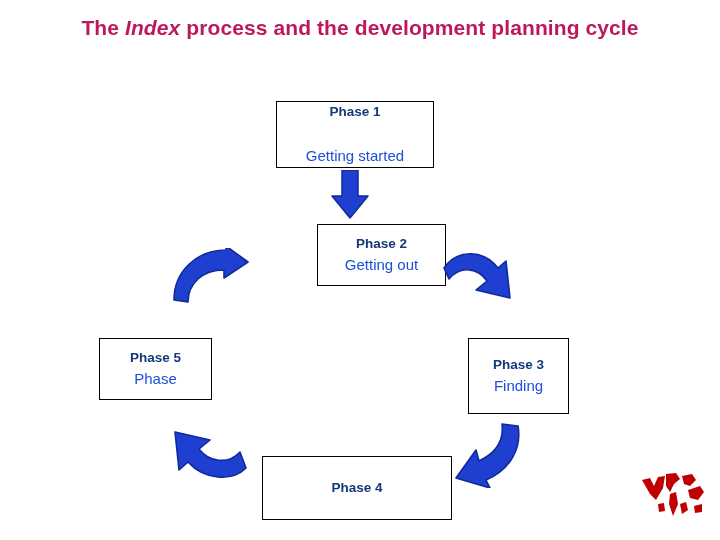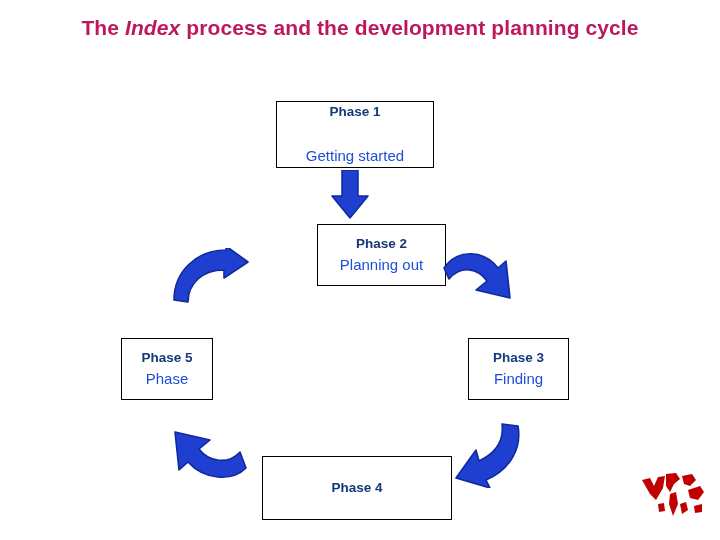--- a/index.html
+++ b/index.html
@@ -54,23 +54,23 @@
   }
   .phase-box .ph-sub {
     font-size: 15px;
     font-weight: normal;
     line-height: 1.5;
     color: #1d4ed8;
   }
   
   #box-phase-1 { left: 276px; top: 101px; width: 158px; height: 67px; justify-content: space-between; }
   #box-phase-2 { left: 279px; top: 224px; width: 129px; height: 62px; margin-left: 38px; }
-  #box-phase-3 { left: 468px; top: 338px; width: 101px; height: 62px; align-items: center; }
+  #box-phase-3 { left: 468px; top: 338px; width: 101px; height: 76px; align-items: center; }
   #box-phase-4 { left: 262px; top: 456px; width: 190px; height: 64px; align-items: center; }
-  #box-phase-5 { left: 121px; top: 338px; width: 92px; height: 62px; }
+  #box-phase-5 { left: 99px; top: 338px; width: 113px; height: 62px; }
 
   .arrow {
     position: absolute;
   }
   .arrow svg { display: block; }
 
   #arrow-1 { left: 326px; top: 170px; }
   #arrow-2 { left: 440px; top: 250px; }
   #arrow-3 { left: 452px; top: 420px; }
   #arrow-4 { left: 168px; top: 420px; }
@@ -94,21 +94,21 @@
     <span>The </span><span class="em">Index</span><span> process and the development planning cycle</span>
   </div>
 
   <div class="phase-box" id="box-phase-1">
     <div class="ph-title">Phase 1</div>
     <div class="ph-sub">Getting started</div>
   </div>
 
   <div class="phase-box" id="box-phase-2">
     <div class="ph-title">Phase 2</div>
-    <div class="ph-sub">Planning out</div>
+    <div class="ph-sub">Getting out</div>
   </div>
 
   <div class="phase-box" id="box-phase-3">
     <div class="ph-title">Phase 3</div>
     <div class="ph-sub">Finding</div>
   </div>
 
   <div class="phase-box" id="box-phase-4">
     <div class="ph-title">Phase 4</div>
   </div>

